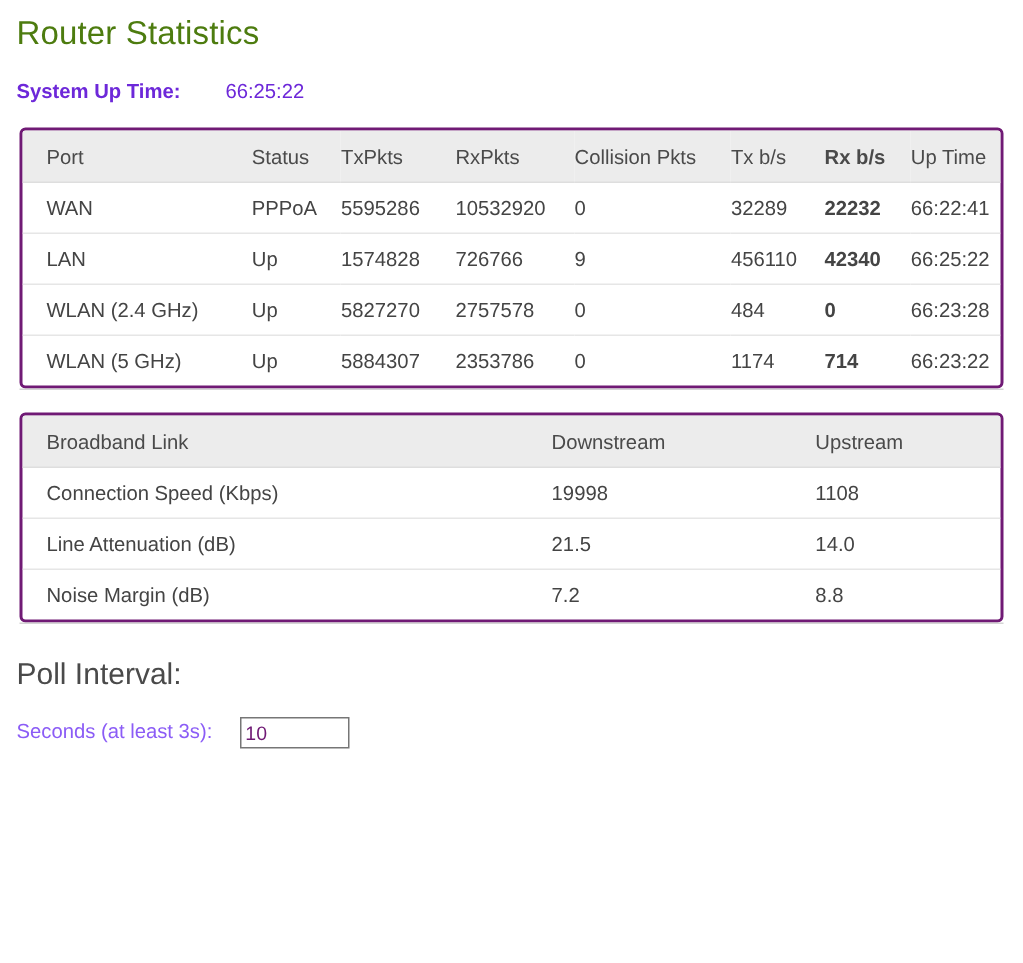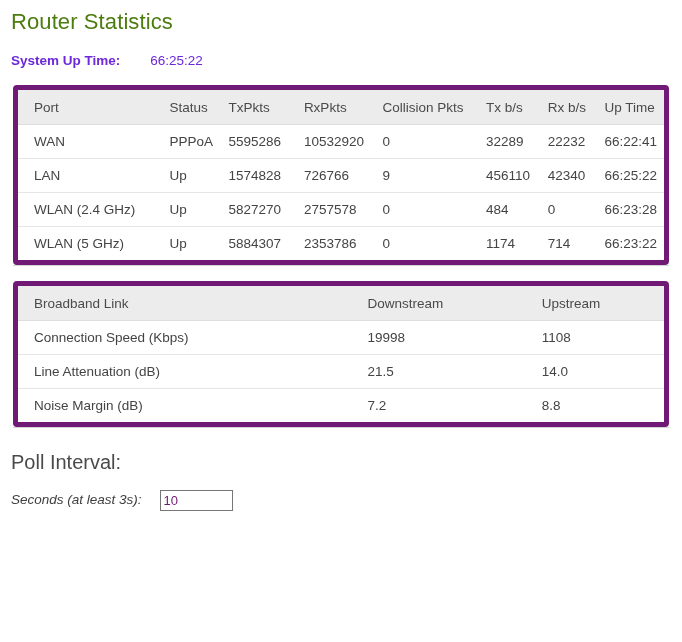--- a/index.html
+++ b/index.html
@@ -44,21 +44,21 @@
   }
   .uptime-value {
     display: inline-block;
     margin-left: 30px;
     font-weight: normal;
   }
 
   
   .table-wrap {
     margin: 15px 13px 0 13px;
-    border: 5px solid #701a75;
+    border: 2px solid #701a75;
     border-radius: 4px;
     background: #ffffff;
     overflow: hidden;
   }
   table.stats {
     width: 100%;
     border-collapse: collapse;
     font-size: 13.5px;
     color: #444444;
   }
@@ -82,21 +82,21 @@
     border-bottom: none;
   }
 
   
   .t1 .c-port    { padding-left: 16px; width: 138px; }
   .t1 .c-status  { width: 60px; margin-left: 16px; }
   .t1 .c-tx      { width: 77px; }
   .t1 .c-rx      { width: 80px; }
   .t1 .c-coll    { width: 105px; }
   .t1 .c-txbs    { width: 63px; }
-  .t1 .c-rxbs    { width: 58px; }
+  .t1 .c-rxbs    { width: 58px; font-weight: bold; }
   .t1 .c-uptime  { width: 60px; }
 
   
   .t2 .b-name { padding-left: 16px; width: 327px; }
   .t2 .b-down { width: 171px; }
   .t2 .b-up   { width: 120px; }
 
   
   hr.sep {
     border: none;
@@ -117,22 +117,21 @@
     margin: 0;
   }
   .poll-row {
     padding: 15px 0 0 11px;
     font-size: 13.5px;
     line-height: 20px;
     white-space: nowrap;
   }
   .poll-label {
     display: inline-block;
-    color: #404040;
-    font-style: italic;
+    color: #8b5cf6;
   }
   .seconds-input {
     display: inline-block;
     vertical-align: middle;
     margin-left: 18px;
     width: 66px;
     height: 17px;
     line-height: 17px;
     border: 1px solid #767676;
     background: #ffffff;

